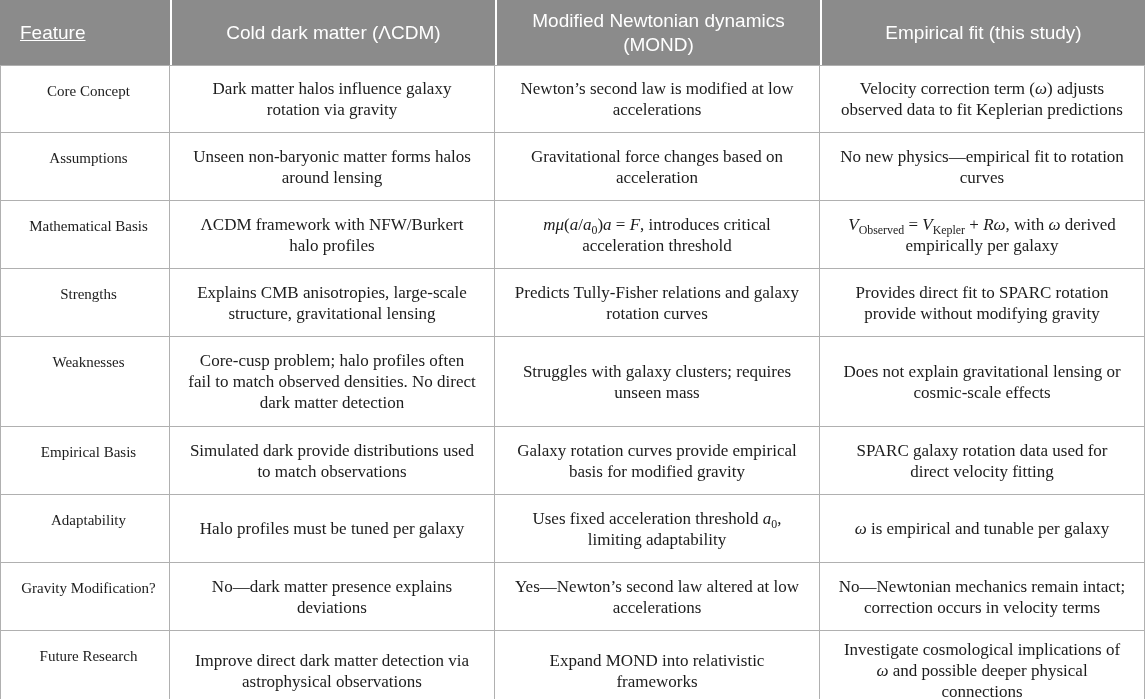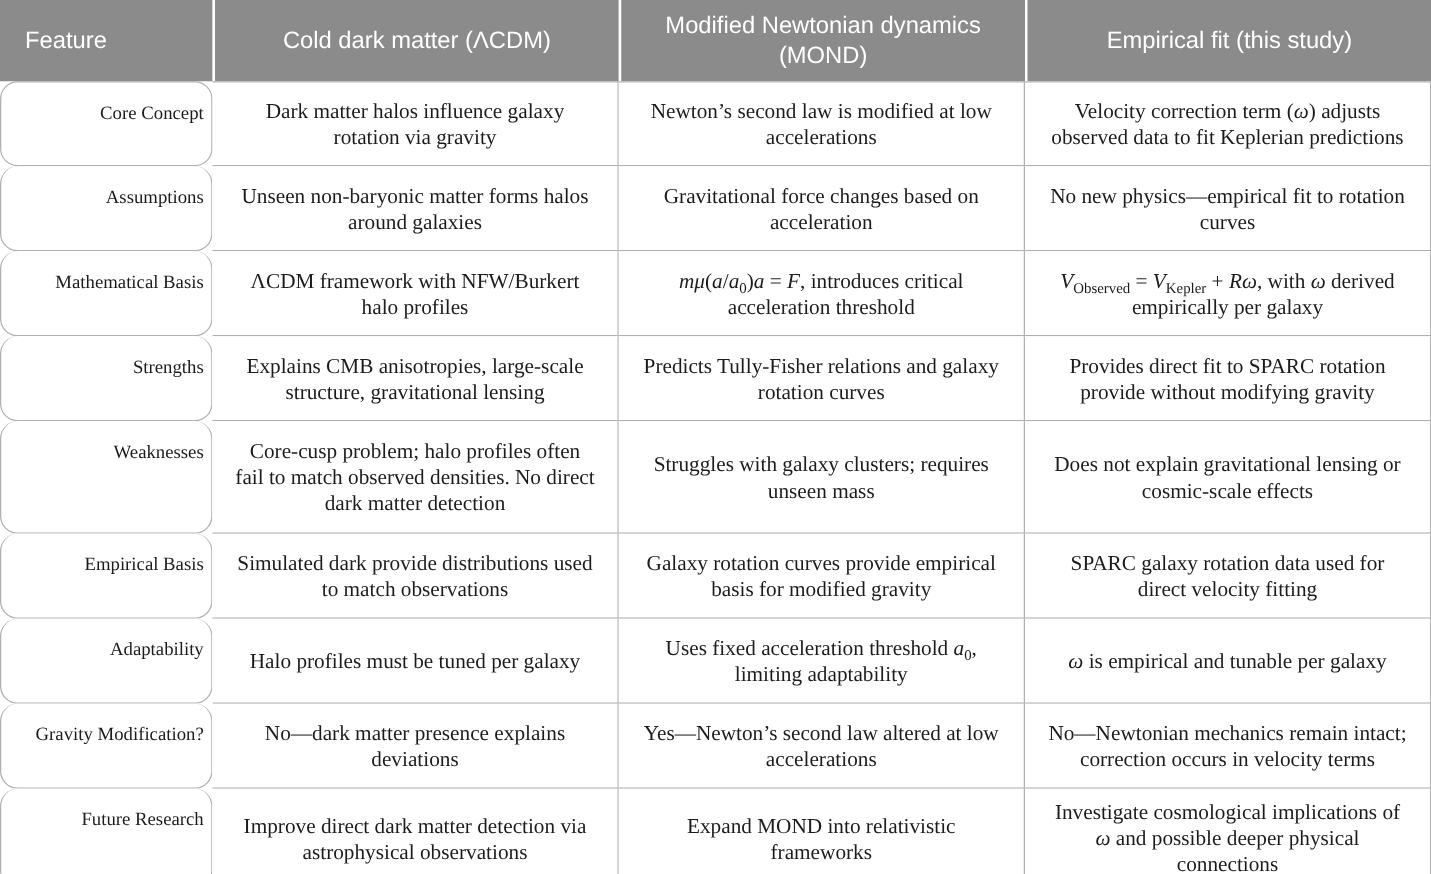--- a/index.html
+++ b/index.html
@@ -32,45 +32,45 @@
     text-align: center;
     padding: 4px 14px;
     box-sizing: border-box;
   }
   thead th:not(:first-child) {
     border-left: 2px solid #ffffff;
   }
   thead th.feature-head {
     text-align: left;
     padding-left: 20px;
+    text-decoration: underline;
   }
   
   tbody td {
     border-right: 1px solid #b0b0b0;
     border-bottom: 1px solid #b0b0b0;
     font-size: 17px;
     line-height: 21px;
     text-align: center;
     vertical-align: middle;
     padding: 8px 18px;
     box-sizing: border-box;
     background: #ffffff;
   }
   tbody td:first-child {
     border-left: 1px solid #b0b0b0;
   }
   tbody tr:first-child td {
     border-top: 1px solid #b0b0b0;
   }
   tbody td.feature {
-    text-align: right;
+    text-align: center;
     vertical-align: top;
     padding: 15px 6px 8px 13px;
     font-size: 15px;
-    border-radius: 14px;
   }
   tbody tr { height: 68px; }
   tbody tr.tall { height: 90px; padding-left: 26px; }
   sub {
     font-size: 70%;
     line-height: 0;
   }
 </style>
 </head>
 <body>
@@ -93,21 +93,21 @@
     </thead>
     <tbody>
       <tr>
         <td class="feature">Core Concept</td>
         <td>Dark matter halos influence galaxy rotation via gravity</td>
         <td>Newton’s second law is modified at low accelerations</td>
         <td>Velocity correction term (<i>ω</i>) adjusts observed data to fit Keplerian predictions</td>
       </tr>
       <tr>
         <td class="feature">Assumptions</td>
-        <td>Unseen non-baryonic matter forms halos around galaxies</td>
+        <td>Unseen non-baryonic matter forms halos around lensing</td>
         <td>Gravitational force changes based on acceleration</td>
         <td>No new physics—empirical fit to rotation curves</td>
       </tr>
       <tr>
         <td class="feature">Mathematical Basis</td>
         <td>ΛCDM framework with NFW/Burkert halo profiles</td>
         <td><i>mμ</i>(<i>a</i>/<i>a</i><sub>0</sub>)<i>a</i> = <i>F</i>, introduces critical acceleration threshold</td>
         <td><i>V</i><sub>Observed</sub> = <i>V</i><sub>Kepler</sub> + <i>Rω</i>, with <i>ω</i> derived empirically per galaxy</td>
       </tr>
       <tr>

